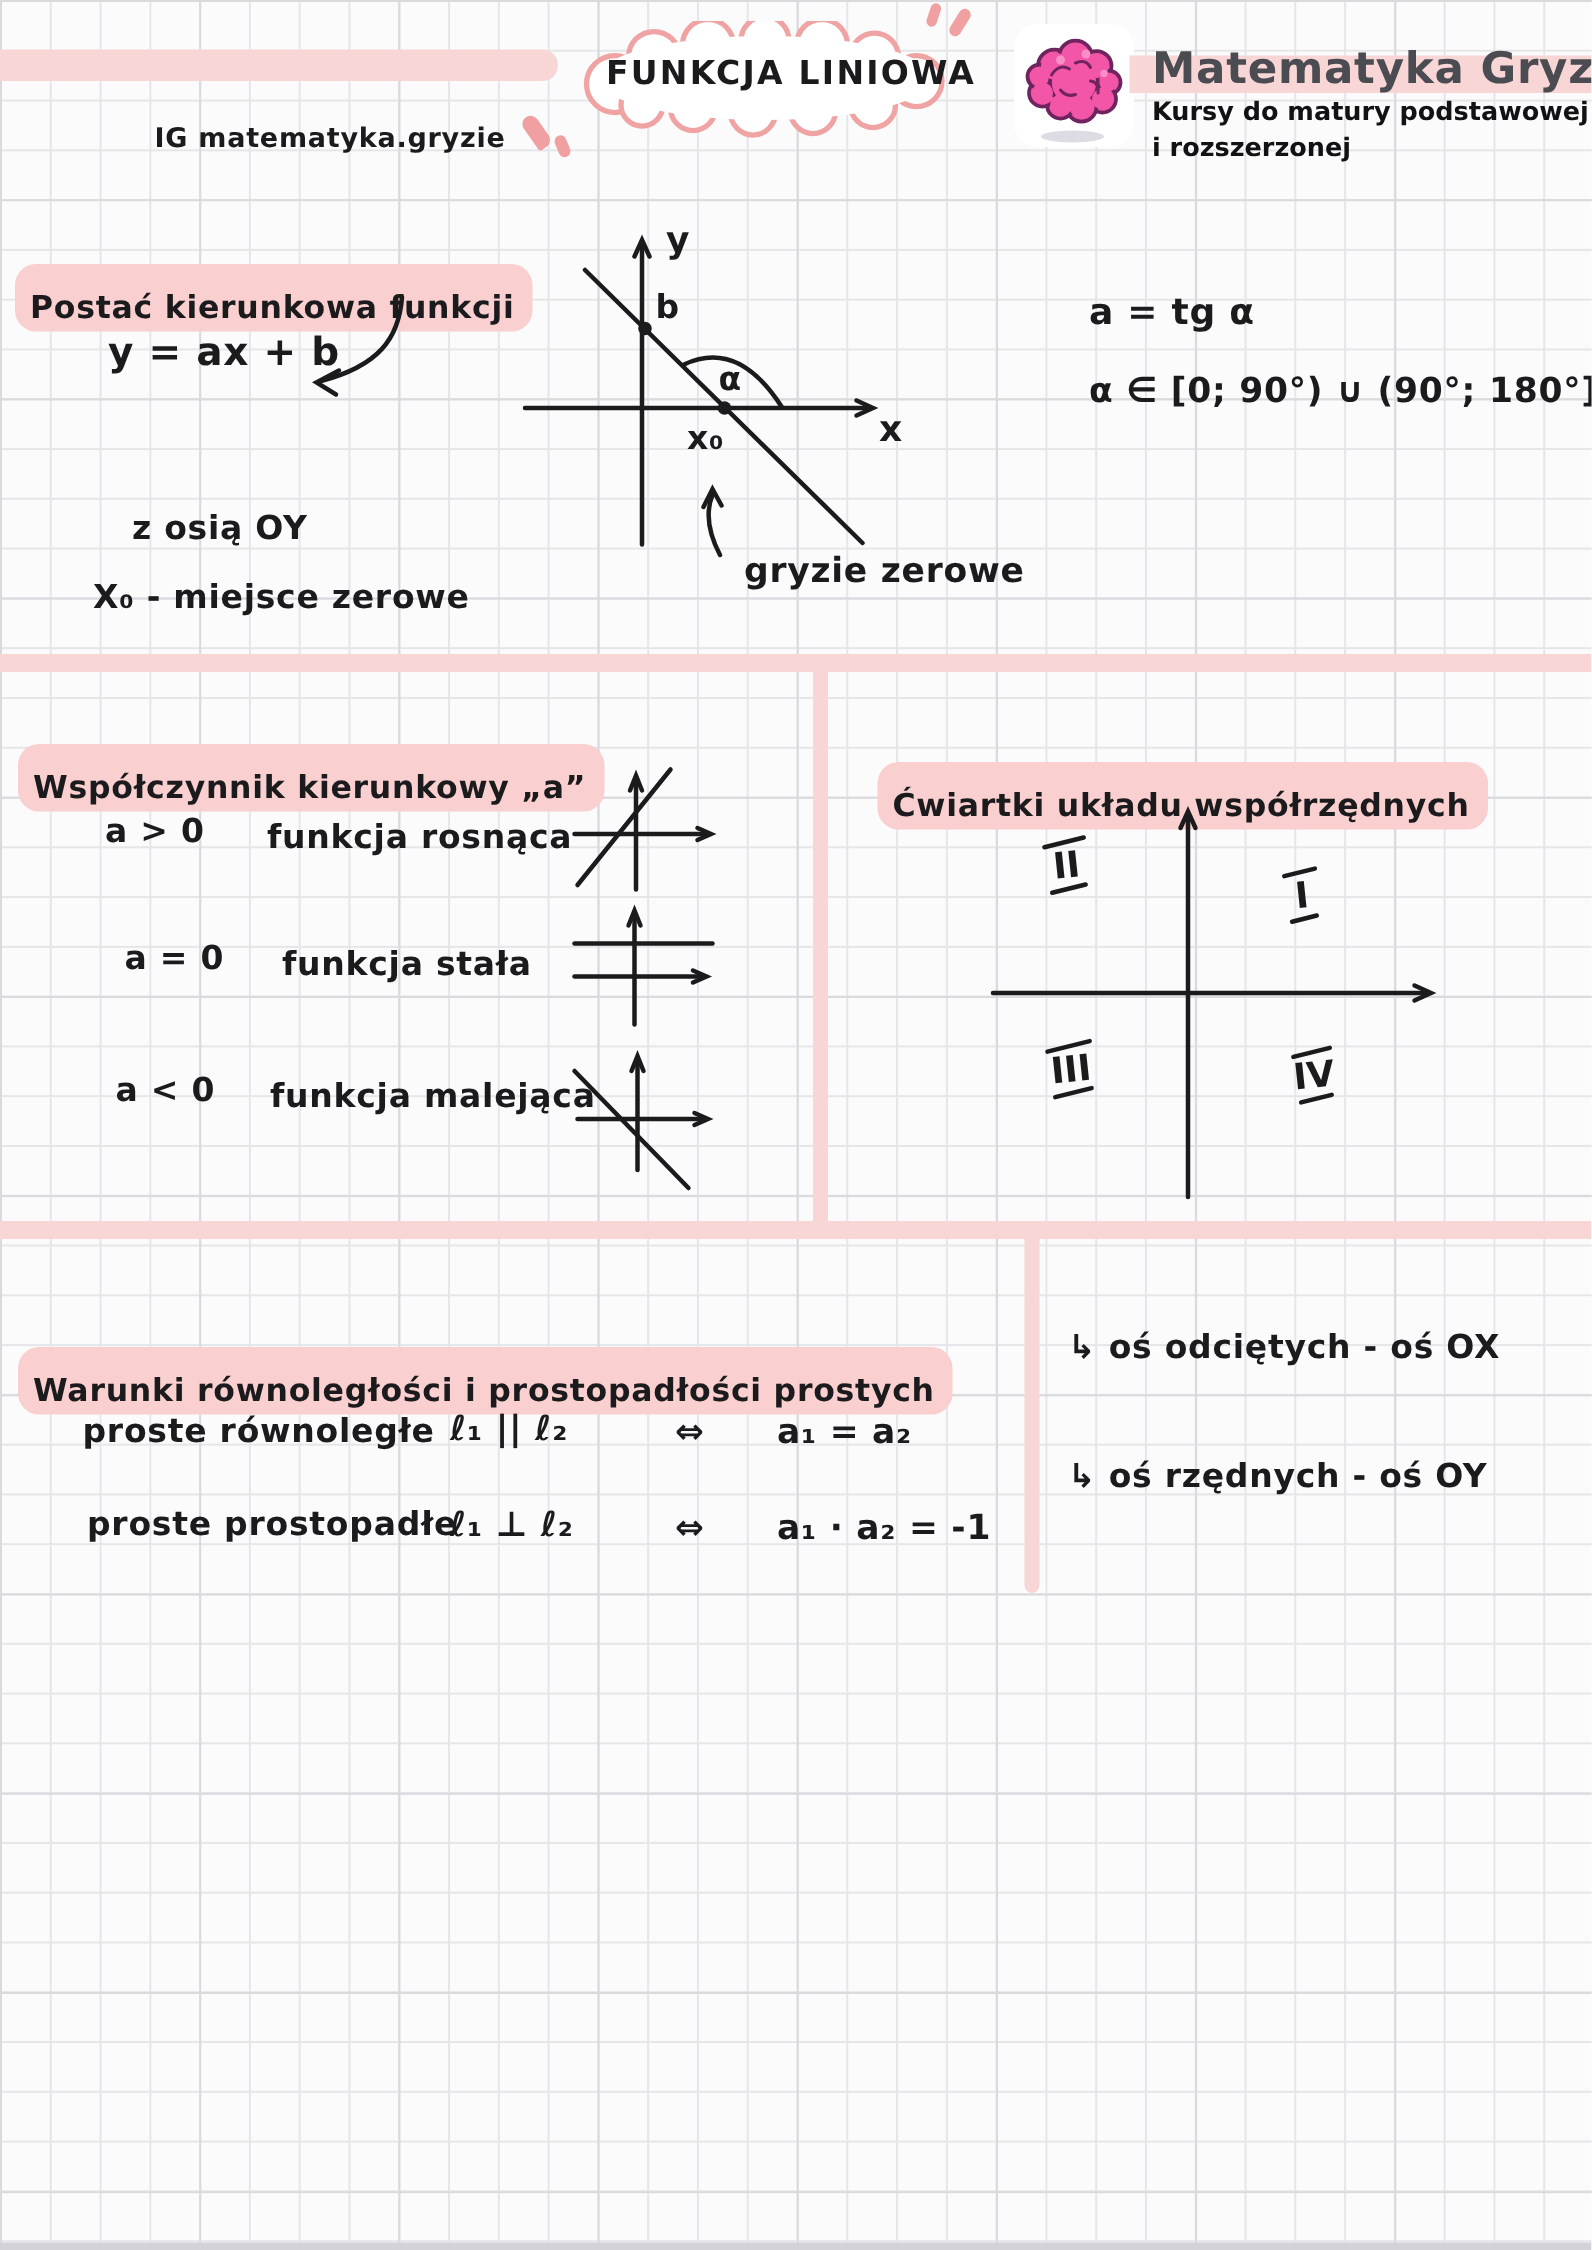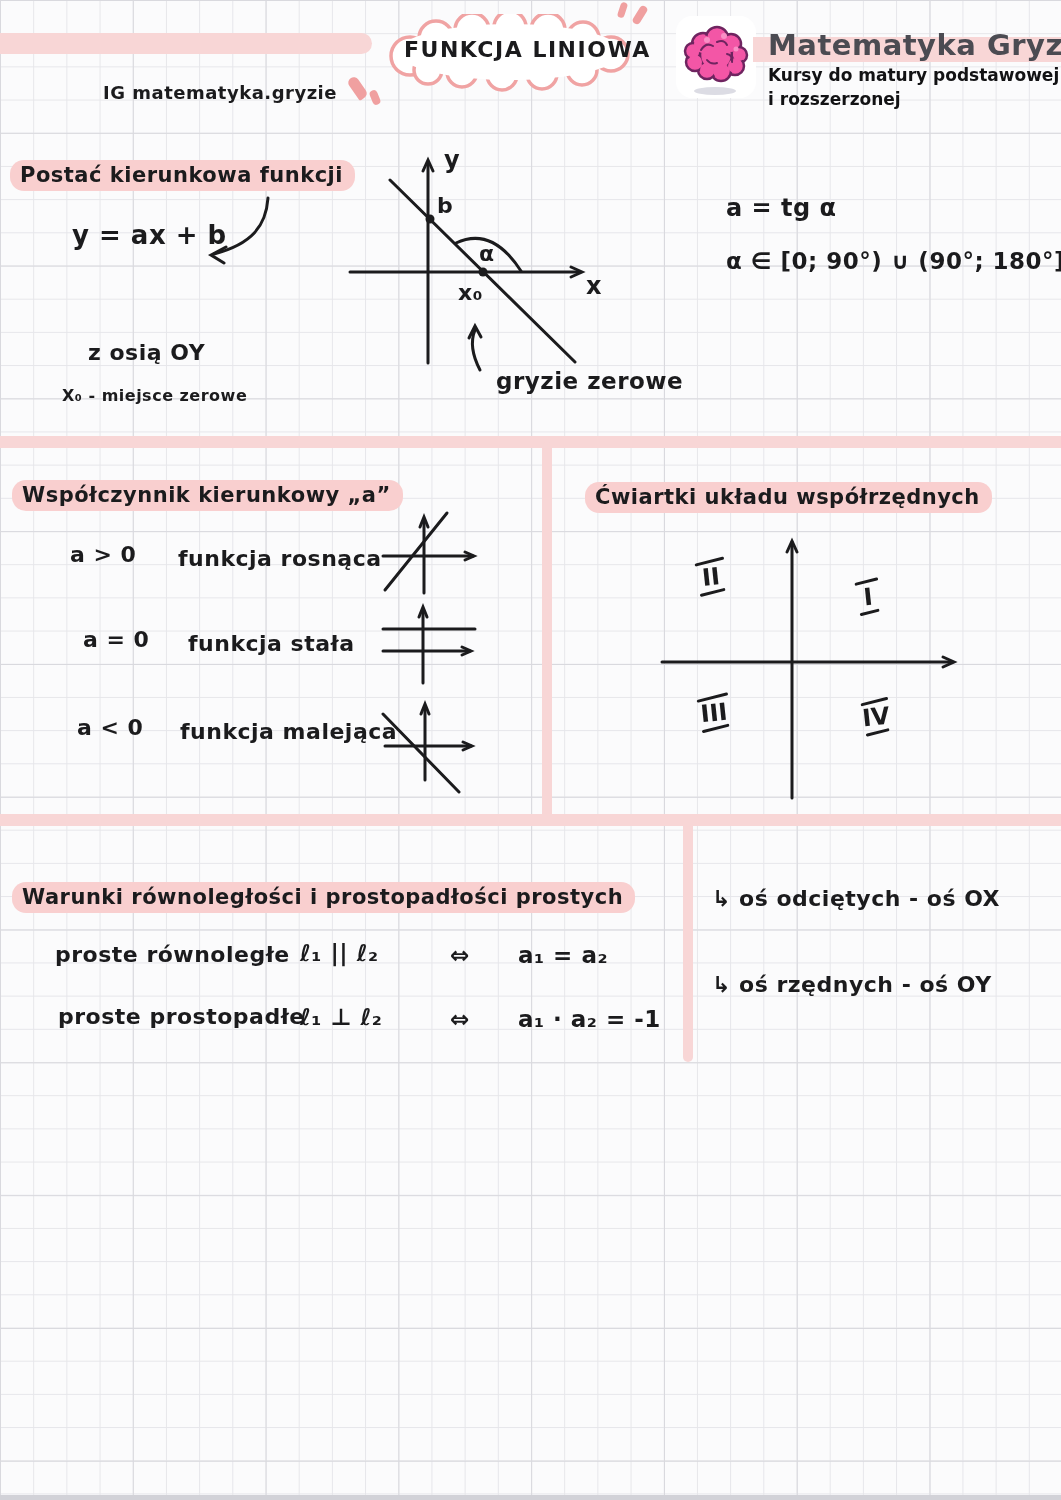--- a/index.html
+++ b/index.html
@@ -12,22 +12,22 @@
       linear-gradient(to bottom, #d9d9de 1px, transparent 1px),
       linear-gradient(to right, #e6e6ea 1px, transparent 1px),
       linear-gradient(to bottom, #e6e6ea 1px, transparent 1px);
     background-size:132.8px 132.8px, 132.8px 132.8px, 33.2px 33.2px, 33.2px 33.2px;
     color:#1b1b1d;
   }
   .abs { position:absolute; }
   .hw  { font-weight:bold; letter-spacing:0.5px; white-space:nowrap; }
   .pill-title {
     display:inline-block; background:#f9cfcf; border-radius:14px;
-    padding:3px 12px 4px 10px; font-size:21px; font-weight:bold;
-    letter-spacing:0.5px; white-space:nowrap;
+    padding:17px 12px 4px 10px; font-size:21px; font-weight:bold;
+    letter-spacing:0.5px; white-space:nowrap;margin-top:16px;
   }
   .bar { background:#f8d6d6; position:absolute; }
   .deco { position:absolute; background:#f0a0a0; border-radius:5px; }
   .qlabel { position:absolute; display:flex; flex-direction:column; align-items:center; gap:2px; transform:rotate(-6deg); }
   .qlabel .stroke { height:3px; background:#1b1b1d; border-radius:2px; transform:rotate(-8deg); }
   .qlabel span { font-size:24px; font-weight:bold; line-height:1; }
   .wavy { text-decoration-style:wavy; text-decoration-color:#ef9f9f;
           text-decoration-thickness:2px; text-underline-offset:8px; }
   svg { display:block; }
   .brand-title { font-size:29px; font-weight:bold; color:#4b4b52; letter-spacing:0.5px; white-space:nowrap; }
@@ -116,21 +116,21 @@
   </div>
 
   <svg class="abs" style="left:200px; top:192px;" width="78" height="76" viewBox="0 0 78 76" fill="none" stroke="#1b1b1d" stroke-width="3" stroke-linecap="round">
     <path d="M 68 6 C 66 34 52 52 14 62"></path>
     <path d="M 26 55 L 11 63 L 24 71"></path>
   </svg>
 
   <div class="abs hw" style="left:72px; top:220px; font-size:26px;">y = ax + b</div>
 
   <div class="abs hw" style="left:88px; top:340px; font-size:22px;">z osią OY</div>
-  <div class="abs hw" style="left:62px; top:386px; font-size:16px;">X₀ - miejsce zerowe</div>
+  <div class="abs hw" style="left:62px; top:386px; font-size:22px;">X₀ - miejsce zerowe</div>
 
   <svg class="abs" style="left:340px; top:140px;" width="330" height="270" viewBox="0 0 330 270" fill="none" stroke="#1b1b1d" stroke-width="3" stroke-linecap="round">
     <path d="M 88 22 L 88 223"></path>
     <path d="M 83 31 L 88 20 L 93 31"></path>
     <path d="M 10 132 L 240 132"></path>
     <path d="M 231 127 L 242 132 L 231 137"></path>
     <path d="M 50 40 L 235 222"></path>
     <path d="M 116 103 Q 152 86 181 131"></path>
     <circle cx="90" cy="79" r="4.5" fill="#1b1b1d" stroke="none"></circle>
     <circle cx="143" cy="132" r="4.5" fill="#1b1b1d" stroke="none"></circle>
@@ -179,21 +179,21 @@
   <div class="abs hw" style="left:77px; top:715px; font-size:22px;">a &lt; 0</div>
   <div class="abs hw" style="left:180px; top:719px; font-size:22px;">funkcja malejąca</div>
   <svg class="abs" style="left:375px; top:692px;" width="115" height="112" viewBox="0 0 115 112" fill="none" stroke="#1b1b1d" stroke-width="3" stroke-linecap="round">
     <path d="M 50 14 L 50 88"></path>
       <path d="M 46 22 L 50 12 L 54 22"></path>
     <path d="M 10 54 L 96 54"></path>
       <path d="M 88 50 L 97 54 L 88 58"></path>
     <path d="M 8 22 L 84 100"></path>
   </svg>
 
-  <div class="abs" style="left:585px; top:482px;">
+  <div class="abs" style="left:585px; top:492px;">
     <div class="pill-title">Ćwiartki układu współrzędnych</div>
   </div>
 
   <svg class="abs" style="left:640px; top:528px;" width="330" height="280" viewBox="0 0 330 280" fill="none" stroke="#1b1b1d" stroke-width="3" stroke-linecap="round">
     <path d="M 152 14 L 152 270"></path>
       <path d="M 147 24 L 152 13 L 157 24"></path>
     <path d="M 22 134 L 312 134"></path>
       <path d="M 303 129 L 314 134 L 303 139"></path>
   </svg>
 

